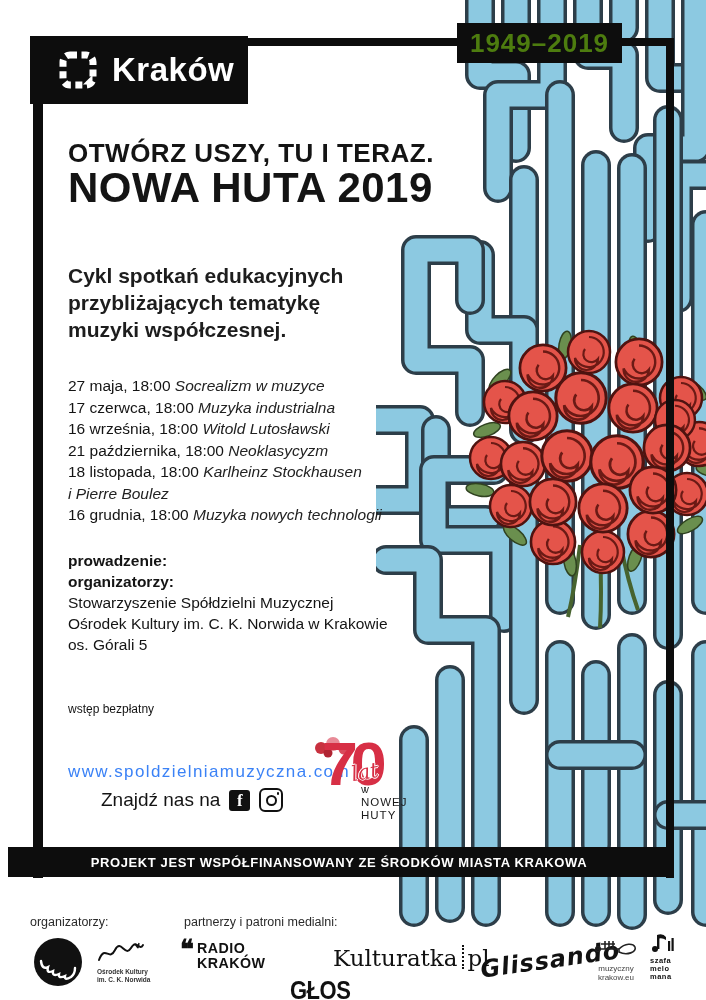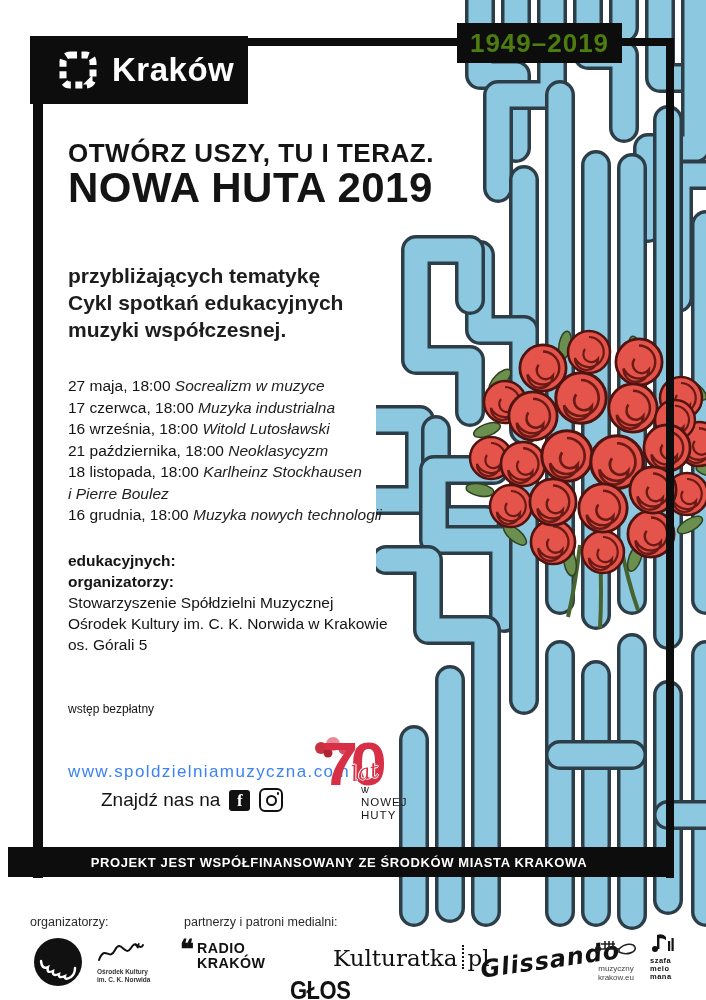--- a/index.html
+++ b/index.html
@@ -215,36 +215,36 @@
   </svg>
   <span class="wordmark">Kraków</span>
 </div>
 
 <div id="badge">1949–2019</div>
 
 <div class="content" id="title1">OTWÓRZ USZY, TU I TERAZ.</div>
 <div class="content" id="title2">NOWA HUTA 2019</div>
 
 <div class="content" id="intro">
+  <div>Cykl spotkań edukacyjnych</div>
   <div>przybliżających tematykę</div>
-  <div>Cykl spotkań edukacyjnych</div>
   <div>muzyki współczesnej.</div>
 </div>
 
 <div class="content" id="events">
   <div><b>27 maja, 18:00</b> <i>Socrealizm w muzyce</i></div>
   <div><b>17 czerwca, 18:00</b> <i>Muzyka industrialna</i></div>
   <div><b>16 września, 18:00</b> <i>Witold Lutosławski</i></div>
   <div><b>21 października, 18:00</b> <i>Neoklasycyzm</i></div>
   <div><b>18 listopada, 18:00</b> <i>Karlheinz Stockhausen</i><br><i>i Pierre Boulez</i></div>
   <div><b>16 grudnia, 18:00</b> <i>Muzyka nowych technologii</i></div>
 </div>
 
 <div class="content" id="details">
-  <div class="lbl">edukacyjnych:</div>
+  <div class="lbl">prowadzenie:</div>
   <div class="lbl">organizatorzy:</div>
   <div>Stowarzyszenie Spółdzielni Muzycznej</div>
   <div>Ośrodek Kultury im. C. K. Norwida w Krakowie</div>
   <div>os. Górali 5</div>
 </div>
 
 <div class="content" id="admission">wstęp bezpłatny</div>
 
 <div class="content" id="website">www.spoldzielniamuzyczna.com</div>
 <div class="content" id="findus">

